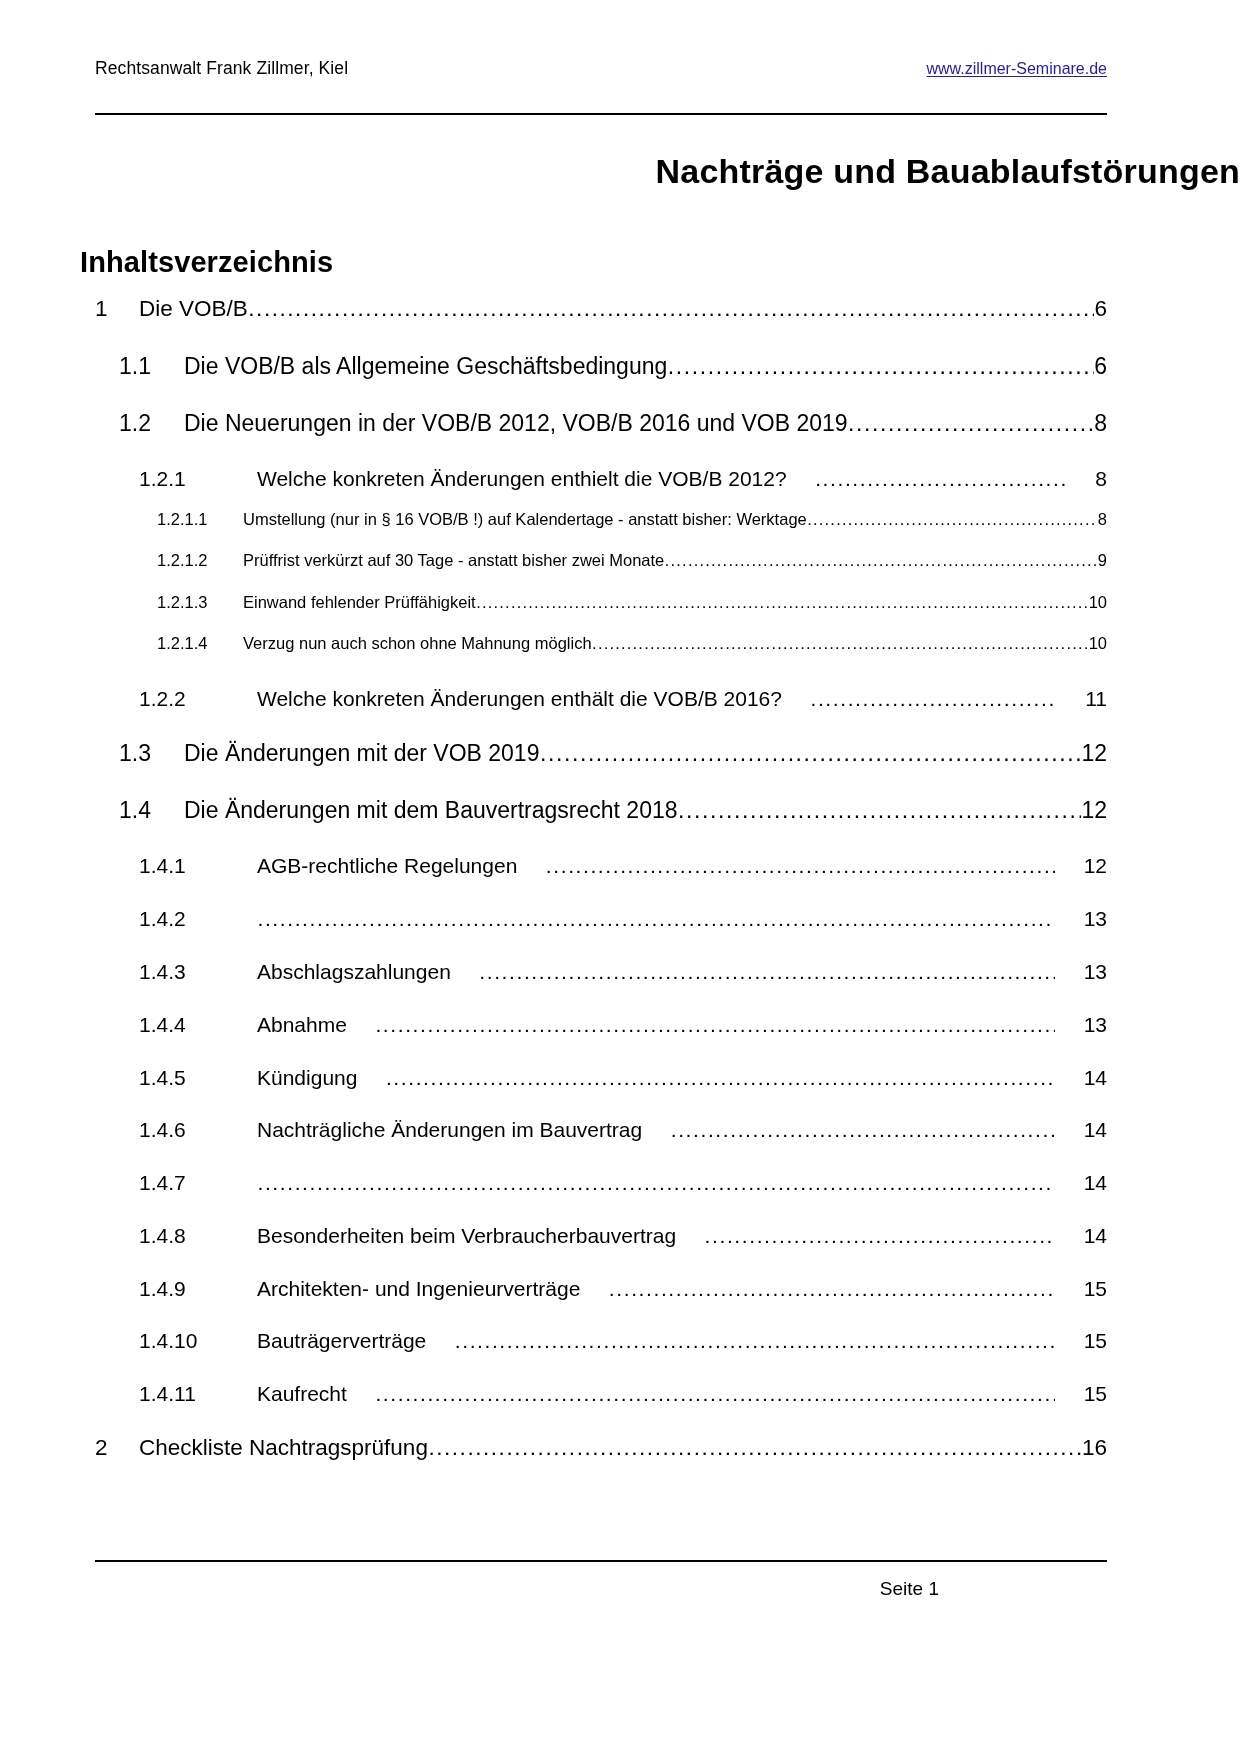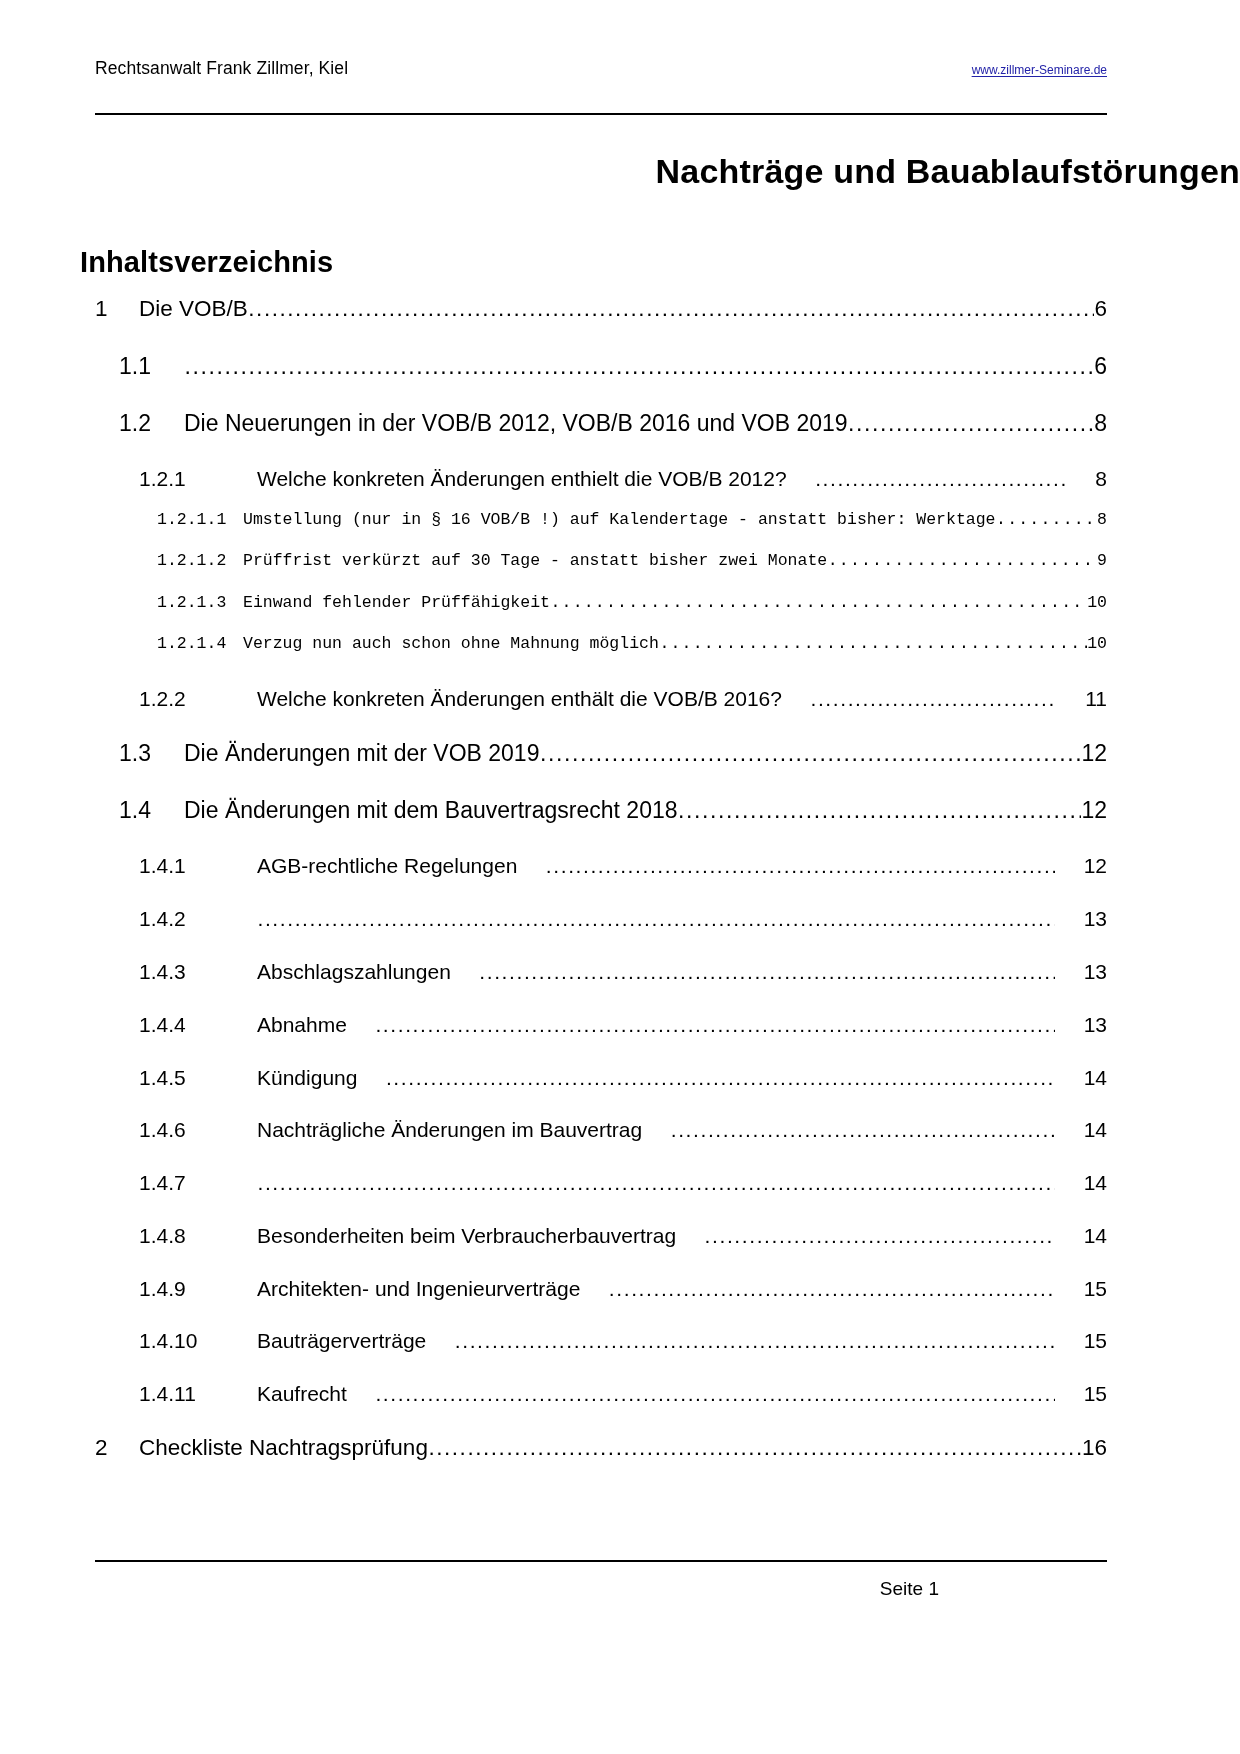--- a/index.html
+++ b/index.html
@@ -36,21 +36,21 @@
     display: flex;
     align-items: baseline;
     justify-content: space-between;
   }
   .header-left {
     font-size: 17.5px;
     letter-spacing: 0.1px;
     white-space: nowrap;
   }
   .header-right {
-    font-size: 12px;
+    font-size: 16px;
     color: #2222a8;
     text-underline-offset: 2px;
     white-space: nowrap;
   }
   .header-rule {
     position: absolute;
     left: 95px;
     top: 113px;
     width: 1012px;
     height: 0;
@@ -146,21 +146,21 @@
     padding-left: 44px;
     gap: 28px;
   }
   .lvl3 .toc-num { width: 90px; }
 
   
   .lvl4 {
     font-size: 16.5px;
     margin: 0 0 22px 0;
     padding-left: 62px;
-    font-family: Liberation Mono, monospace;
+    font-family: Liberation Sans, sans-serif;
     font-stretch: condensed;
   }
   .lvl4 .toc-num { width: 86px; }
   .lvl4 .toc-dots::after { letter-spacing: 1.2px; }
 
   
   .gap-lg { margin-bottom: 34px; }
   .gap-sm { margin-bottom: 18px; }
 
   
@@ -198,20 +198,21 @@
 
   <nav class="toc" id="toc-list">
       <a href="#" class="toc-entry lvl1">
         <span class="toc-num">1</span>
         <span class="toc-text">Die VOB/B</span>
         <span class="toc-dots"></span>
         <span class="toc-page">6</span>
       </a>
       <a href="#" class="toc-entry lvl2">
         <span class="toc-num">1.1</span>
+        <span class="toc-text">Die VOB/B als Allgemeine Geschäftsbedingung</span>
         <span class="toc-dots"></span>
         <span class="toc-page">6</span>
       </a>
       <a href="#" class="toc-entry lvl2">
         <span class="toc-num">1.2</span>
         <span class="toc-text">Die Neuerungen in der VOB/B 2012, VOB/B 2016 und VOB 2019</span>
         <span class="toc-dots"></span>
         <span class="toc-page">8</span>
       </a>
       <a href="#" class="toc-entry lvl3 gap-sm">

